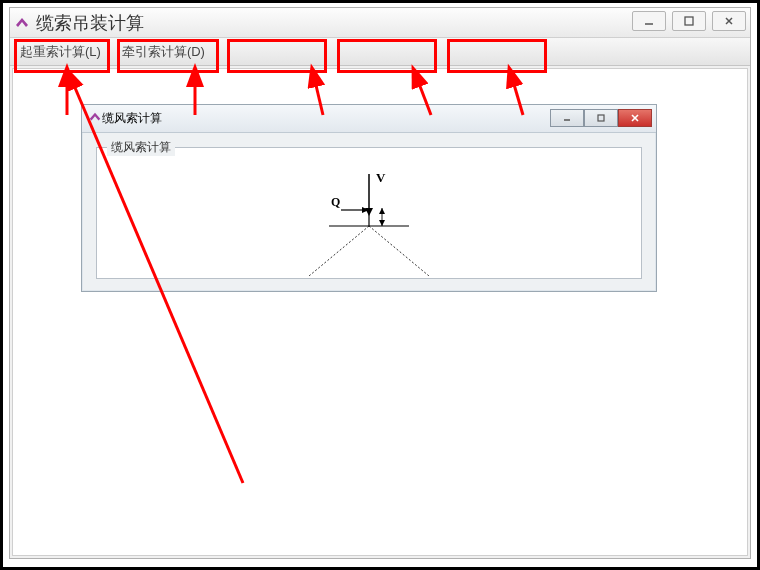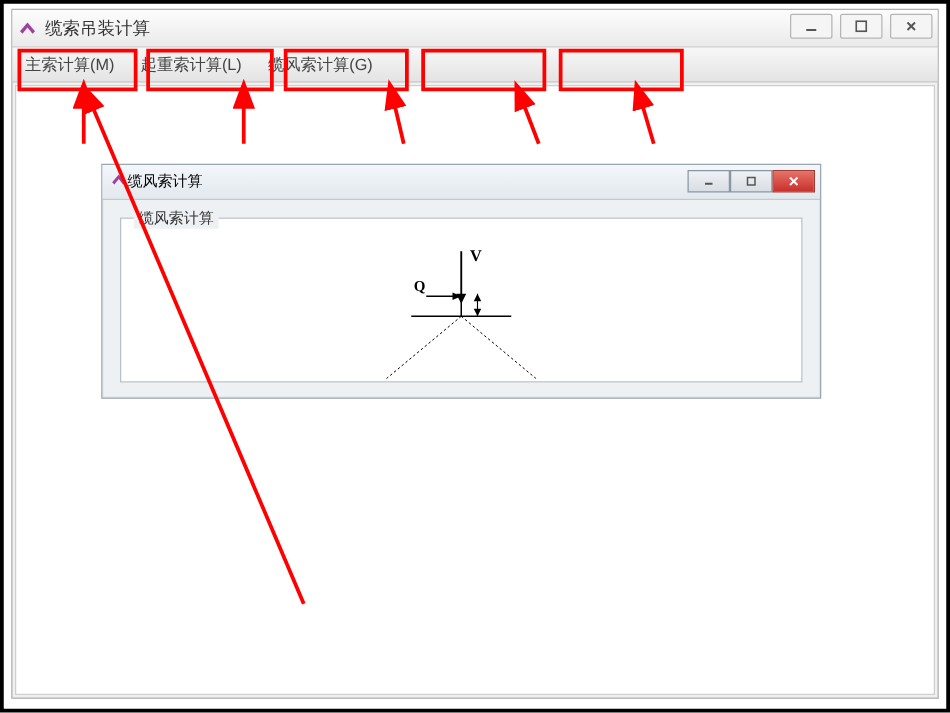--- a/index.html
+++ b/index.html
@@ -32,21 +32,21 @@
     }
     .titlebar .icon-box {
       width: 16px; height: 16px;
       margin-right: 6px;
       display: inline-flex;
       align-items: center;
       justify-content: center;
     }
     .titlebar .title-text {
       color: #333;
-      font-size: 14px;
+      font-size: 18px;
     }
     .win-controls {
       position: absolute;
       right: 4px;
       top: 3px;
       display: flex;
       gap: 6px;
     }
     .win-btn {
       width: 34px; height: 20px;
@@ -87,21 +87,21 @@
     }
     .red-box {
       position: absolute;
       border: 3px solid #ff0000;
       pointer-events: none;
     }
     
     .child-window {
       position: absolute;
       left: 78px;
-      top: 128px;
+      top: 101px;
       width: 576px;
       height: 188px;
       background: #eef1f3;
       border: 1px solid #9aa7b2;
       box-shadow: 0 0 0 1px #dfe6ec inset;
     }
     .child-titlebar {
       height: 28px;
       background: linear-gradient(#f4f7fa, #e2e8ee);
       display: flex;
@@ -188,23 +188,22 @@
       <div class="win-btn">
         <svg width="12" height="12" viewBox="0 0 12 12">
             <line x1="3" y1="3" x2="9" y2="9" stroke="#555" stroke-width="1.5"></line>
             <line x1="9" y1="3" x2="3" y2="9" stroke="#555" stroke-width="1.5"></line>
           </svg>
       </div>
     </div>
   </div>
 
   <div class="menubar">
-    <div class="menu-item">主索计算(M)</div>
     <div class="menu-item">起重索计算(L)</div>
-    <div class="menu-item">缆风索计算(G)</div>
+    <div class="menu-item">牵引索计算(D)</div>
   </div>
 
   <div class="content"></div>
 </div>
 
 <div class="red-box" style="left:11px; top:36px; width:96px; height:34px;"></div>
 <div class="red-box" style="left:114px; top:36px; width:102px; height:34px;"></div>
 <div class="red-box" style="left:224px; top:36px; width:100px; height:34px;"></div>
 <div class="red-box" style="left:334px; top:36px; width:100px; height:34px;"></div>
 <div class="red-box" style="left:444px; top:36px; width:100px; height:34px;"></div>

